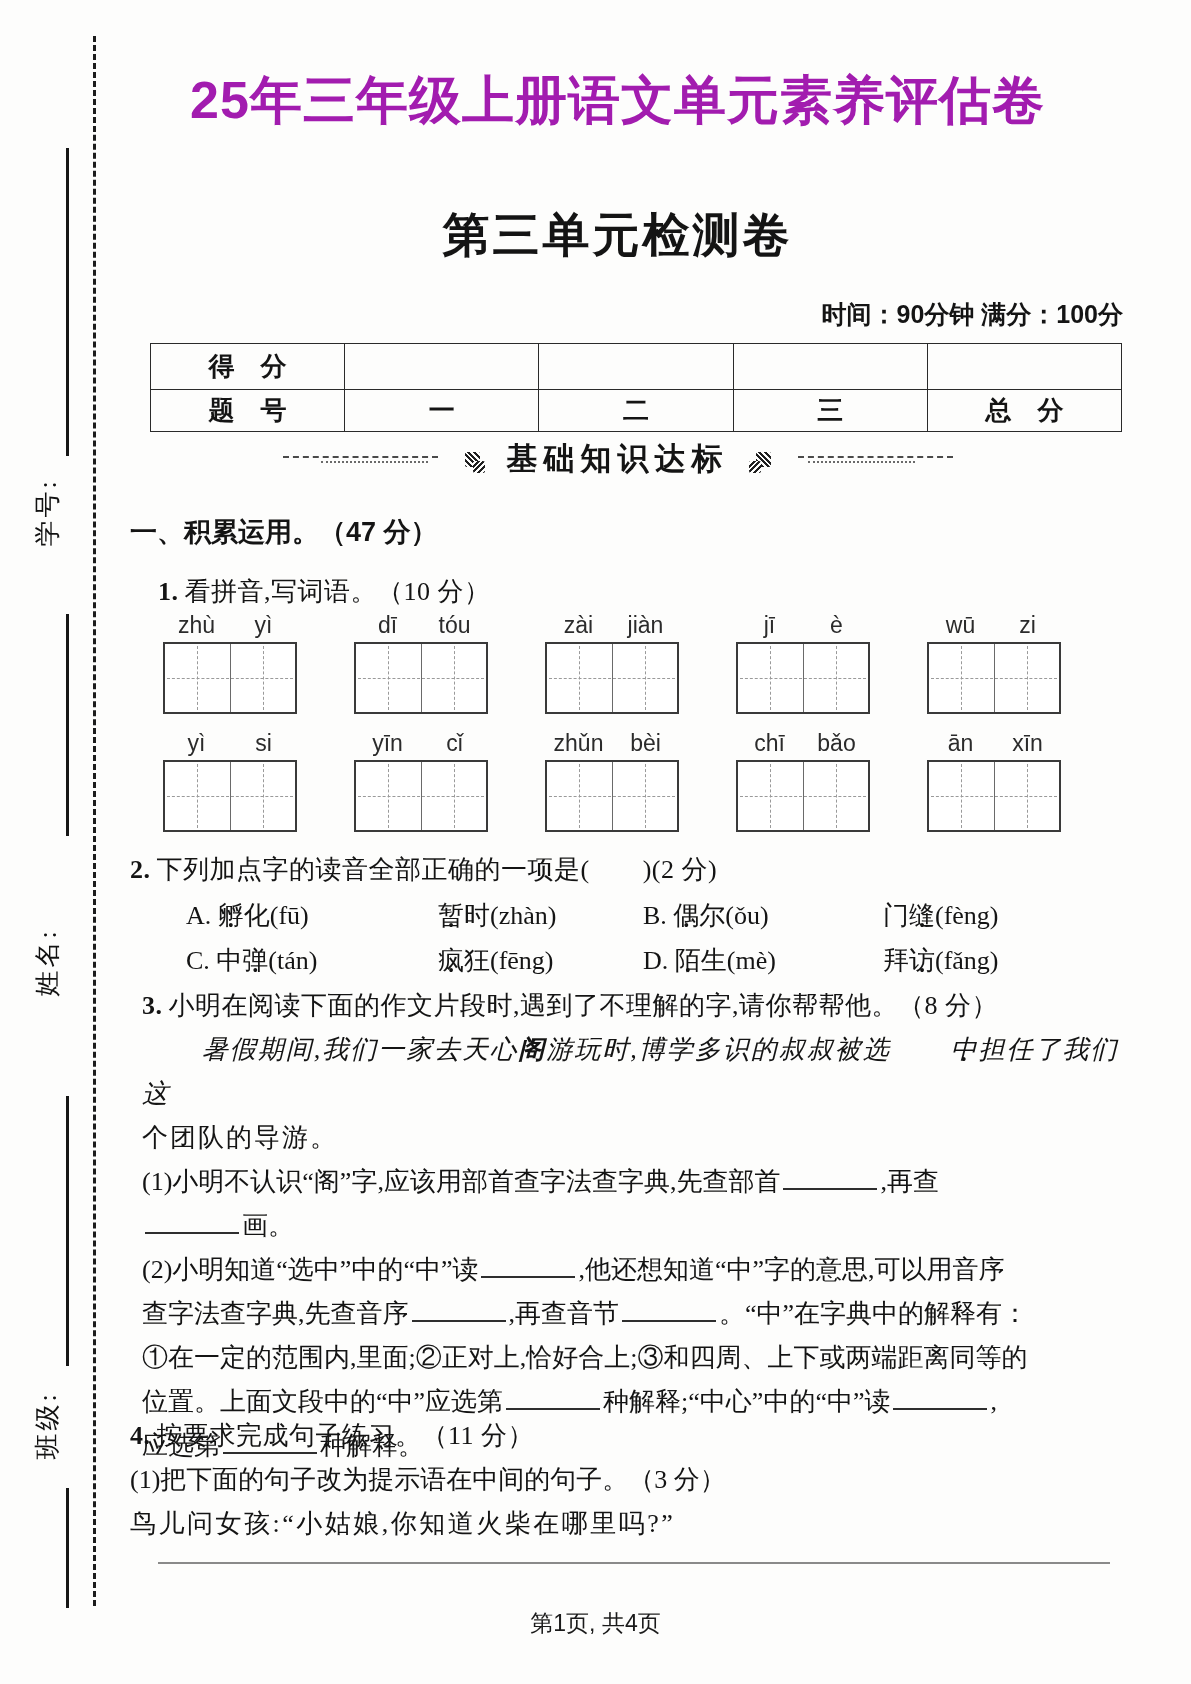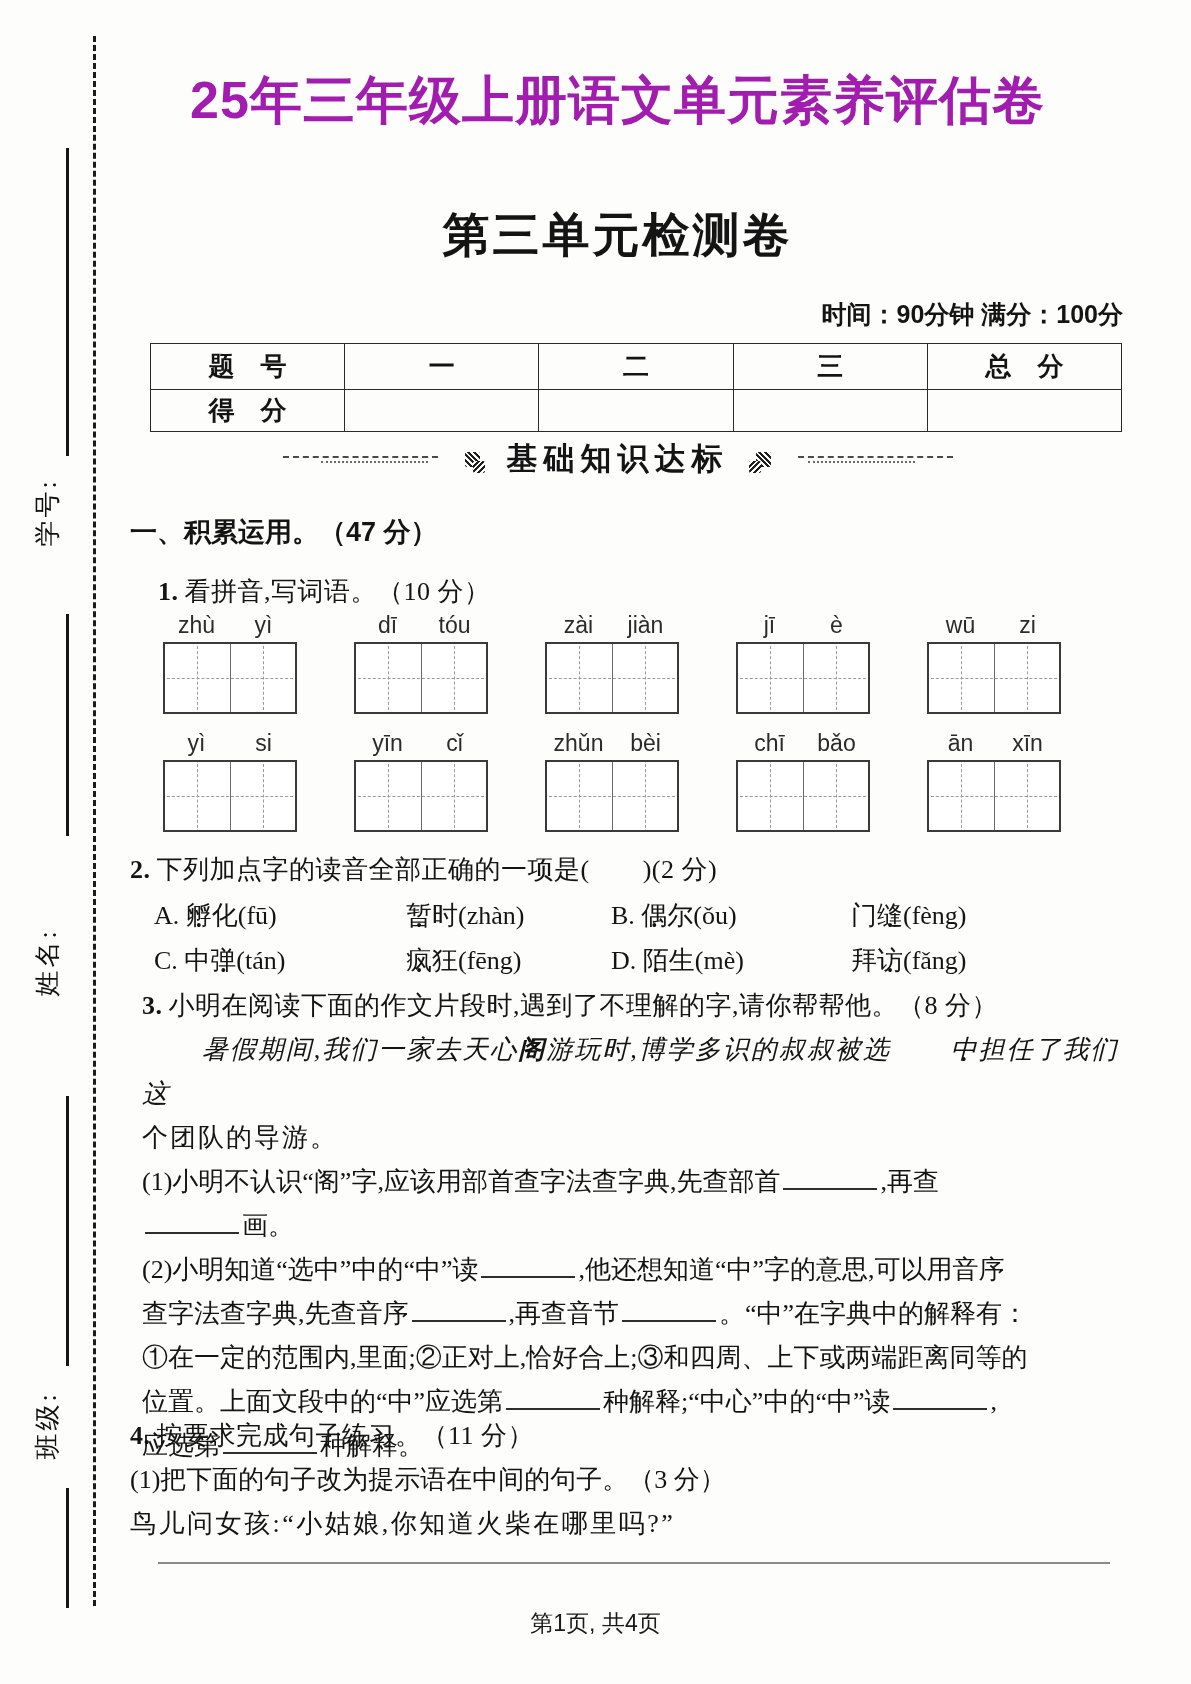--- a/index.html
+++ b/index.html
@@ -99,21 +99,21 @@
   .pcell { position:relative; flex:1; }
   .pcell:first-child { border-right:1.5px solid #6a6a6a; }
   .pcell::before { content:""; position:absolute; top:2px; bottom:2px; left:50%;
                    border-left:1.5px dashed #9a9a9a; }
 
   
   .q2-block { position:absolute; top:848px; left:130px; width:990px; }
   .q2-block .qline { line-height:44px; }
   .optrow { display:grid; grid-template-columns:252px 205px 240px auto;
             line-height:45px; font-size:26px; }
-  .optrows { margin-left:24px; margin-top:1px;font-family:Liberation Serif, serif; }
+  .optrows { margin-left:56px; margin-top:1px;font-family:Liberation Serif, serif; }
   .dot { position:relative; display:inline-block; }
   .dot::after { content:"•"; position:absolute; left:50%; bottom:-0.62em;
                 transform:translateX(-50%); font-size:0.62em; }
 
   
   .q3-block { position:absolute; top:984px; left:142px; width:992px; }
   .q3-block .line, .q3-block .qline { line-height:44px; }
   .passage .line { letter-spacing:2px; }
   .line.indent { text-indent:2.3em;font-style:italic; }
   .blank { display:inline-block; width:94px; height:1em;
@@ -149,32 +149,32 @@
       <span>班级:</span>
     </div>
 
   <div class="title">25年三年级上册语文单元素养评估卷</div>
   <div class="subtitle">第三单元检测卷</div>
   <div class="meta">时间：90分钟 满分：100分</div>
 
   <table class="score-table">
     <tbody>
         <tr>
+      <td>得　分</td>
+      <td></td>
+      <td></td>
+      <td></td>
+      <td></td>
+    </tr>
+    <tr>
       <td>题　号</td>
       <td>一</td>
       <td>二</td>
       <td>三</td>
       <td>总　分</td>
-    </tr>
-    <tr>
-      <td>得　分</td>
-      <td></td>
-      <td></td>
-      <td></td>
-      <td></td>
     </tr>
   </tbody>
     </table>
 
   <div class="banner">
     <div class="dline"></div>
     <div class="orn"></div>
     <div class="banner-title">基础知识达标</div>
     <div class="orn mirror"></div>
     <div class="dline right"></div>

